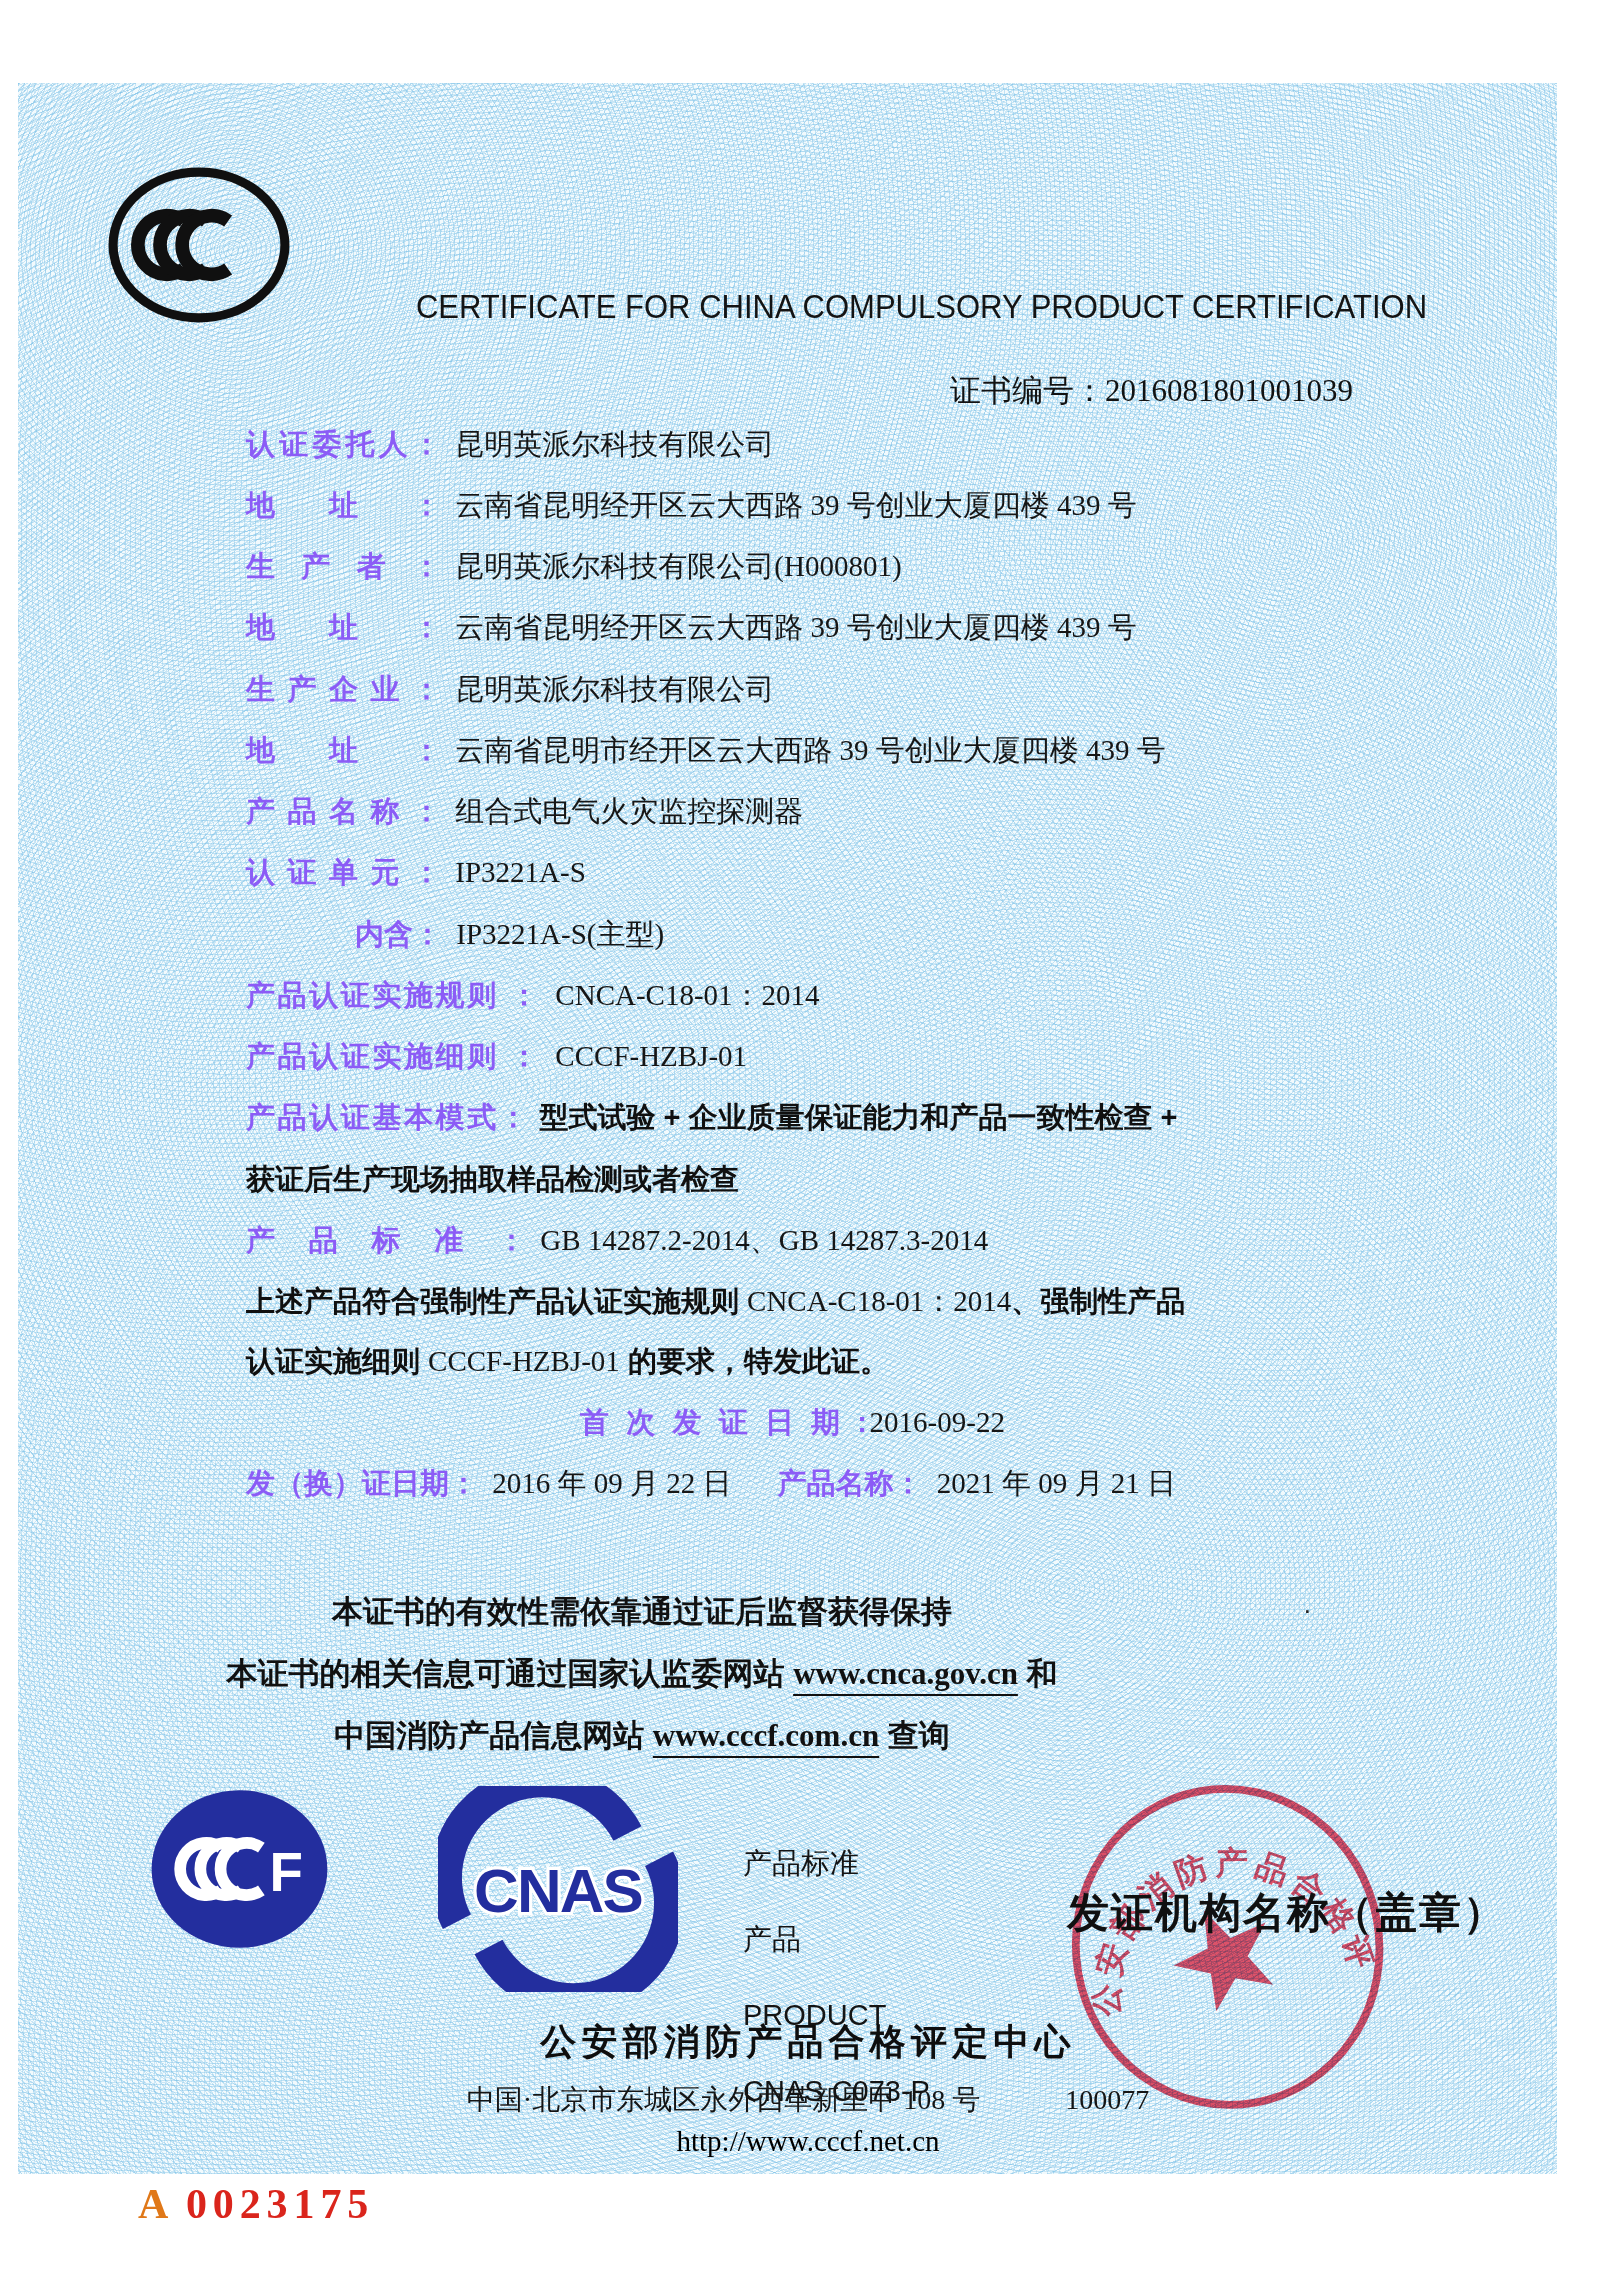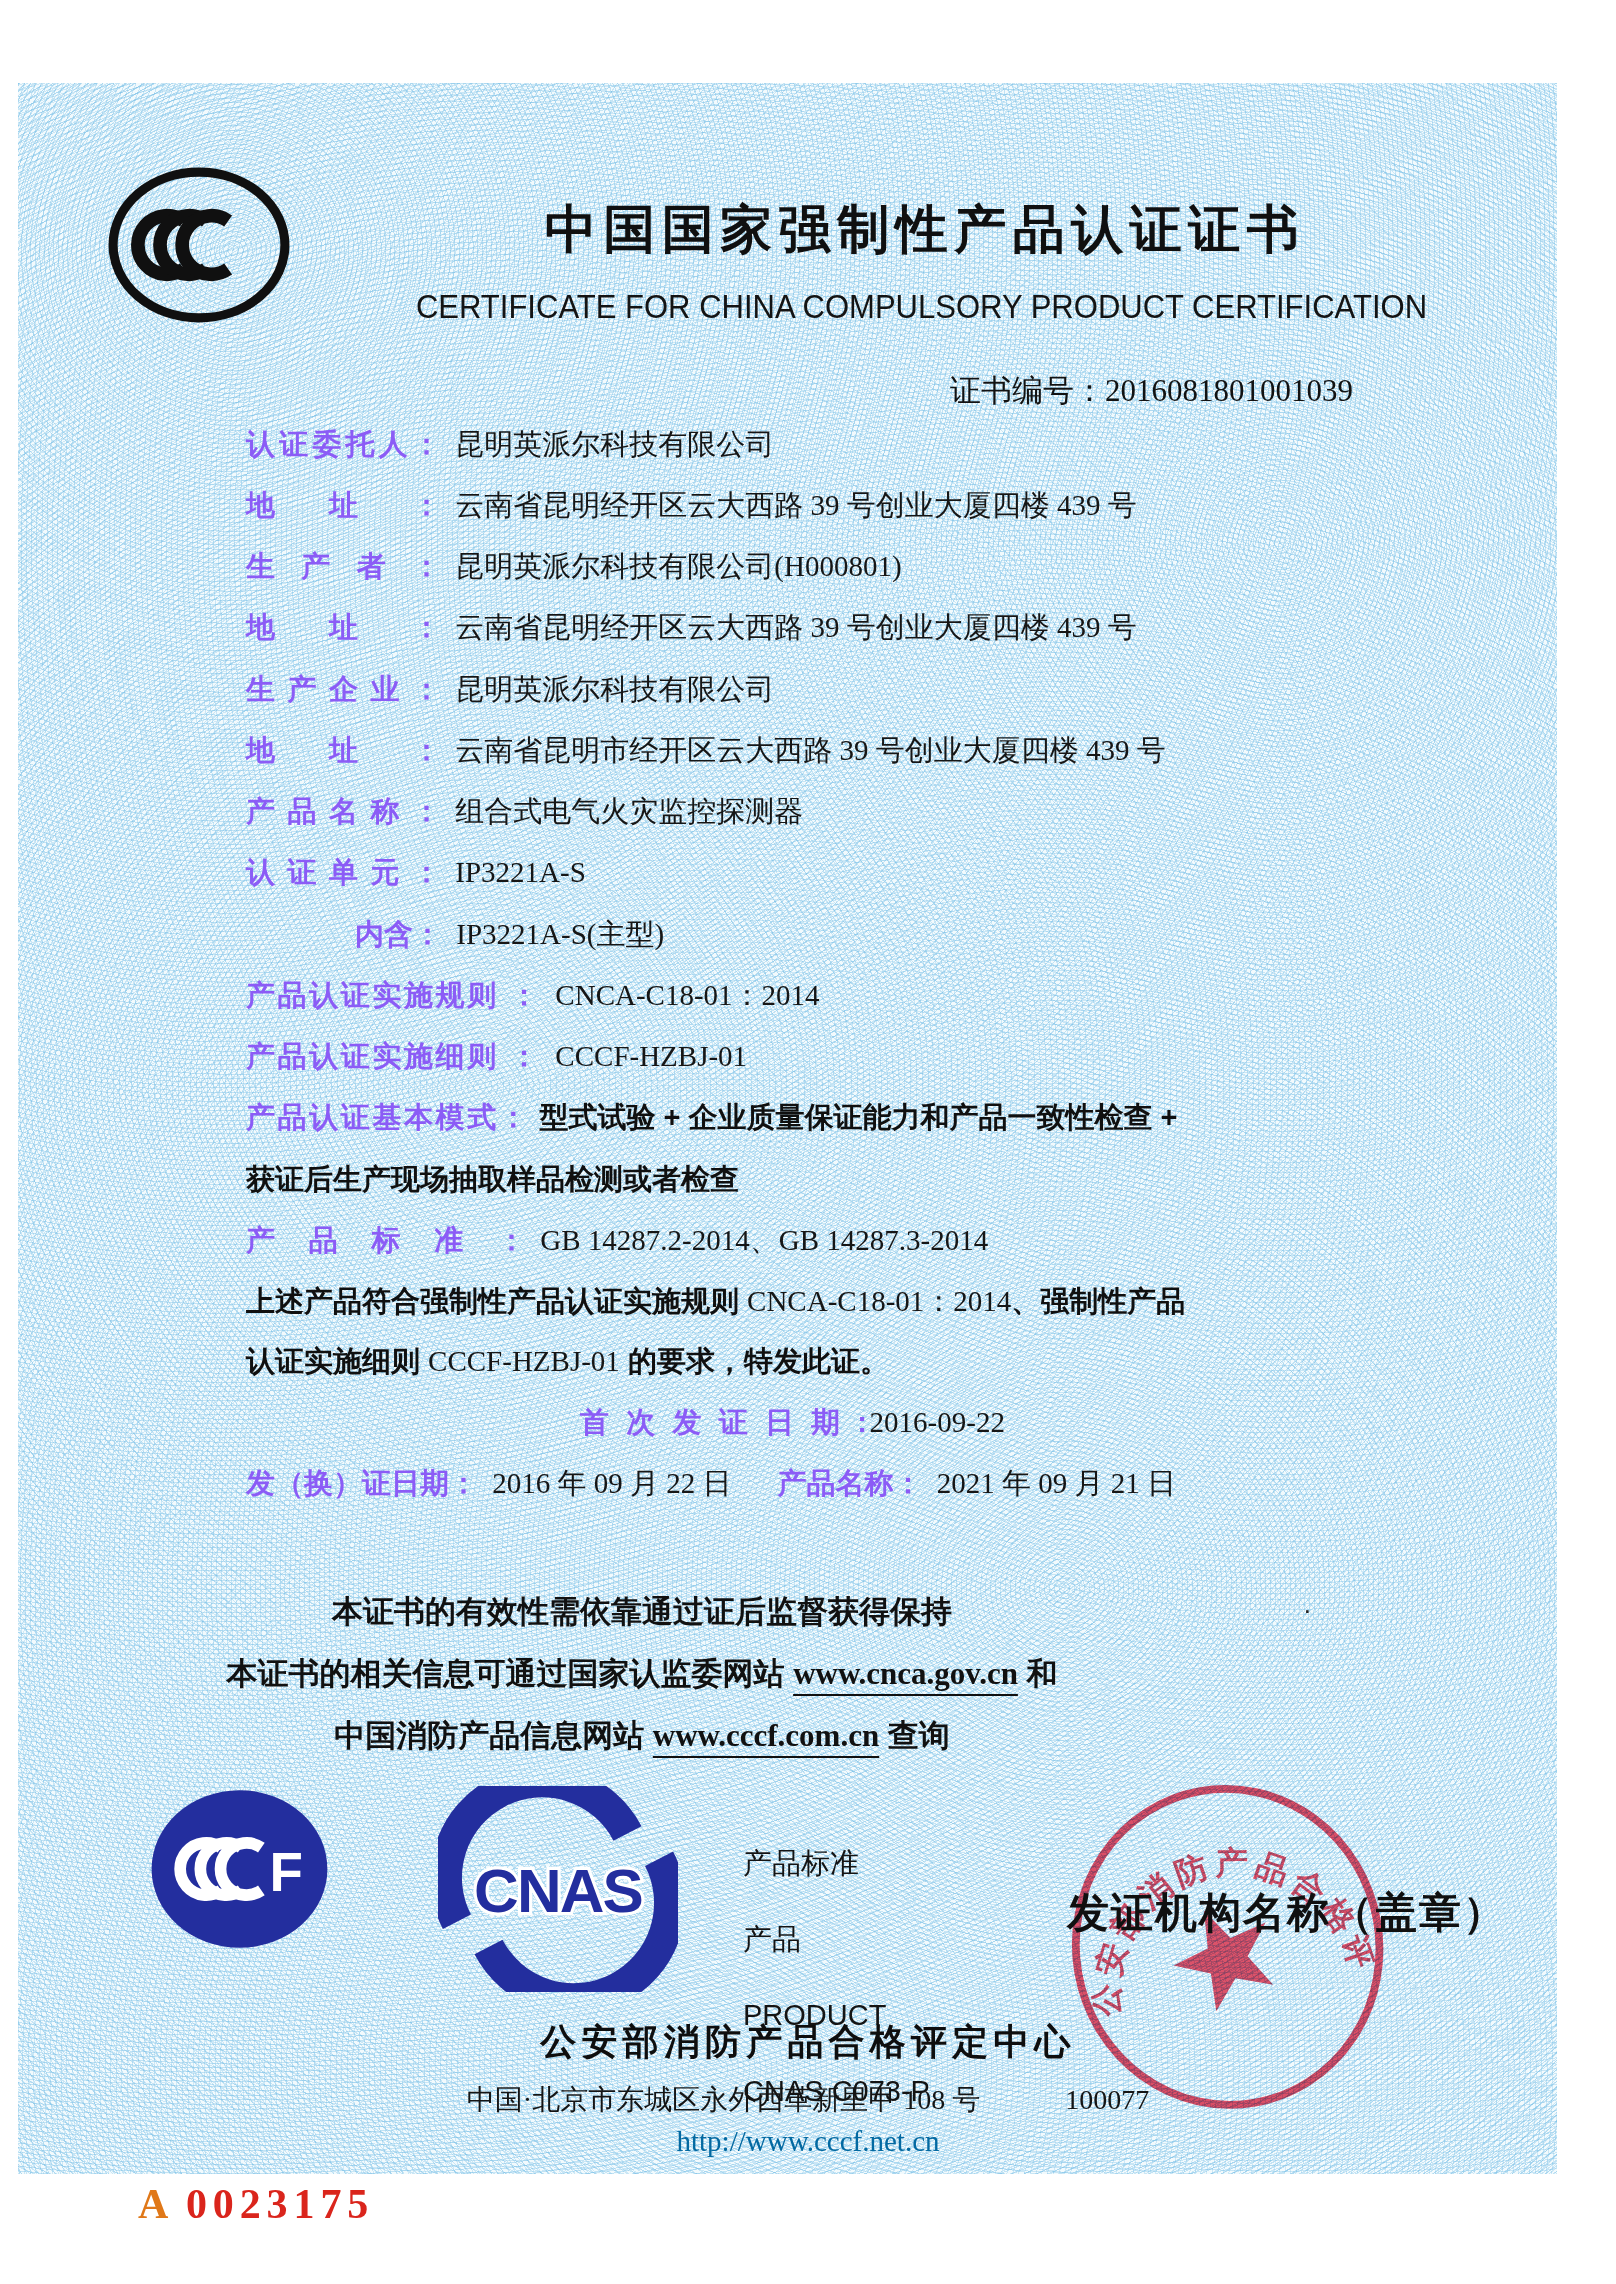--- a/index.html
+++ b/index.html
@@ -32,21 +32,21 @@
   .latin{font-family:"Liberation Serif",serif;font-weight:400;color:#161616;}
   .note{left:0;width:1284px;text-align:center;font-size:31px;font-weight:600;color:#111;}
   .uline{text-decoration:underline;text-underline-offset:9.8px;text-decoration-thickness:2px;
          font-family:"Liberation Serif",serif;font-weight:600;}
   .cnas-lines{left:743px;top:1806px;font-size:29px;line-height:38px;white-space:pre-line;}
   .cnas-lines .cjk{font-family:"Liberation Serif",serif;}
   .stamp-caption{left:1067px;top:1885px;font-size:42px;letter-spacing:2px;font-weight:600;z-index:6;color:#101010;}
   .org{left:0;width:1616px;text-align:center;top:2018px;font-size:36px;font-weight:700;letter-spacing:5.2px;color:#0e0e0e;}
   .addr{left:0;width:1616px;text-align:center;top:2081px;font-size:28px;font-family:"Liberation Serif",serif;color:#151515;}
   .addr .gap{display:inline-block;width:85px;}
-  .url{left:0;width:1616px;text-align:center;top:2125px;font-size:29px;font-family:"Liberation Serif",serif;color:#0369a1;}
+  .url{left:0;width:1616px;text-align:center;top:2125px;font-size:29px;font-family:"Liberation Serif",serif;color:#000000;}
   .serial{left:138px;top:2180px;font-size:42px;font-family:"Liberation Serif",serif;font-weight:700;letter-spacing:5.9px;}
   .serial .pfx{color:#e07818;margin-right:11.7px;}
   .serial .num{color:#da251c;}
   .stamp-svg{position:absolute;left:1068px;top:1784px;width:321px;height:328px;
              transform:rotate(-10deg);mix-blend-mode:multiply;z-index:5;}
   .logo-ccc{position:absolute;left:104px;top:164px;width:190px;height:162px;}
   .logo-cccf{position:absolute;left:149px;top:1788px;width:181px;height:162px;}
   .logo-cnas{position:absolute;left:438px;top:1786px;width:240px;height:206px;}
   .dot{position:absolute;left:1303px;top:1595px;font-size:26px;color:#222;}
 </style>
@@ -56,21 +56,20 @@
 <div class="page">
   <div class="paper"></div>
 
   <svg class="logo-ccc" viewBox="0 0 292 248" aria-hidden="true">
     <ellipse cx="146" cy="124" rx="132" ry="112" fill="none" stroke="#101010" stroke-width="14"></ellipse>
     <path d="M 122.8 87.1 A 45 45 0 1 0 122.8 160.9" fill="none" stroke="#101010" stroke-width="21"></path>
     <path d="M 156.8 87.1 A 45 45 0 1 0 156.8 160.9" fill="none" stroke="#101010" stroke-width="21"></path>
     <path d="M 190.8 87.1 A 45 45 0 1 0 190.8 160.9" fill="none" stroke="#101010" stroke-width="21"></path>
   </svg>
 
-  <div class="abs title-zh">中国国家强制性产品认证证书</div>
   <div class="abs title-en">CERTIFICATE FOR CHINA COMPULSORY PRODUCT CERTIFICATION</div>
   <div class="abs certno">
     <span>证书编号：</span><span>2016081801001039</span>
   </div>
 
   <div class="row" style="top:427px"><span class="lbl w">认证委托人：</span><span class="val">昆明英派尔科技有限公司</span></div>
   <div class="row" style="top:488px"><span class="lbl w">地址：</span><span class="val">云南省昆明经开区云大西路 39 号创业大厦四楼 439 号</span></div>
   <div class="row" style="top:549px"><span class="lbl w">生产者：</span><span class="val">昆明英派尔科技有限公司(H000801)</span></div>
   <div class="row" style="top:610px"><span class="lbl w">地址：</span><span class="val">云南省昆明经开区云大西路 39 号创业大厦四楼 439 号</span></div>
   <div class="row" style="top:672px"><span class="lbl w">生产企业：</span><span class="val">昆明英派尔科技有限公司</span></div>

